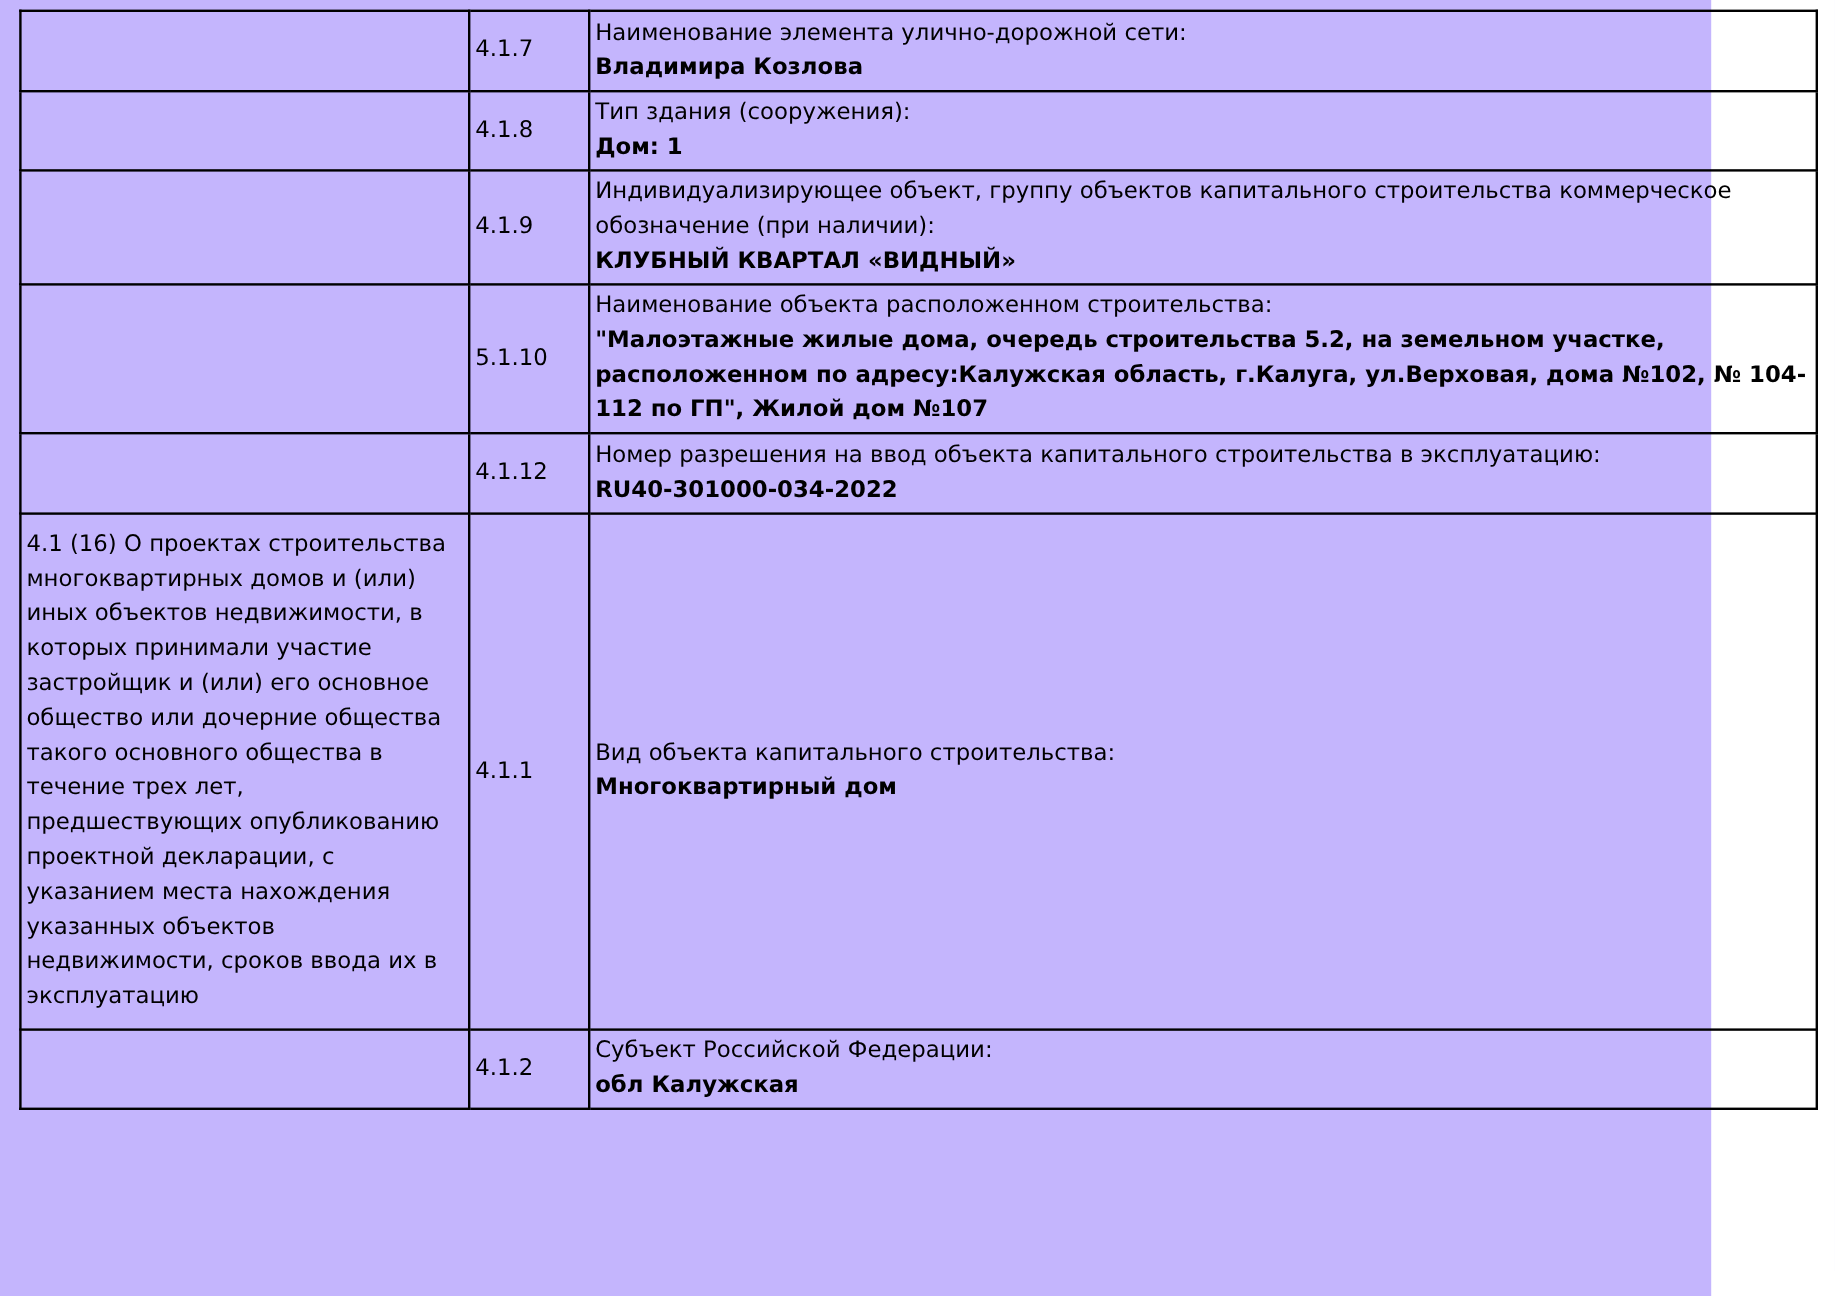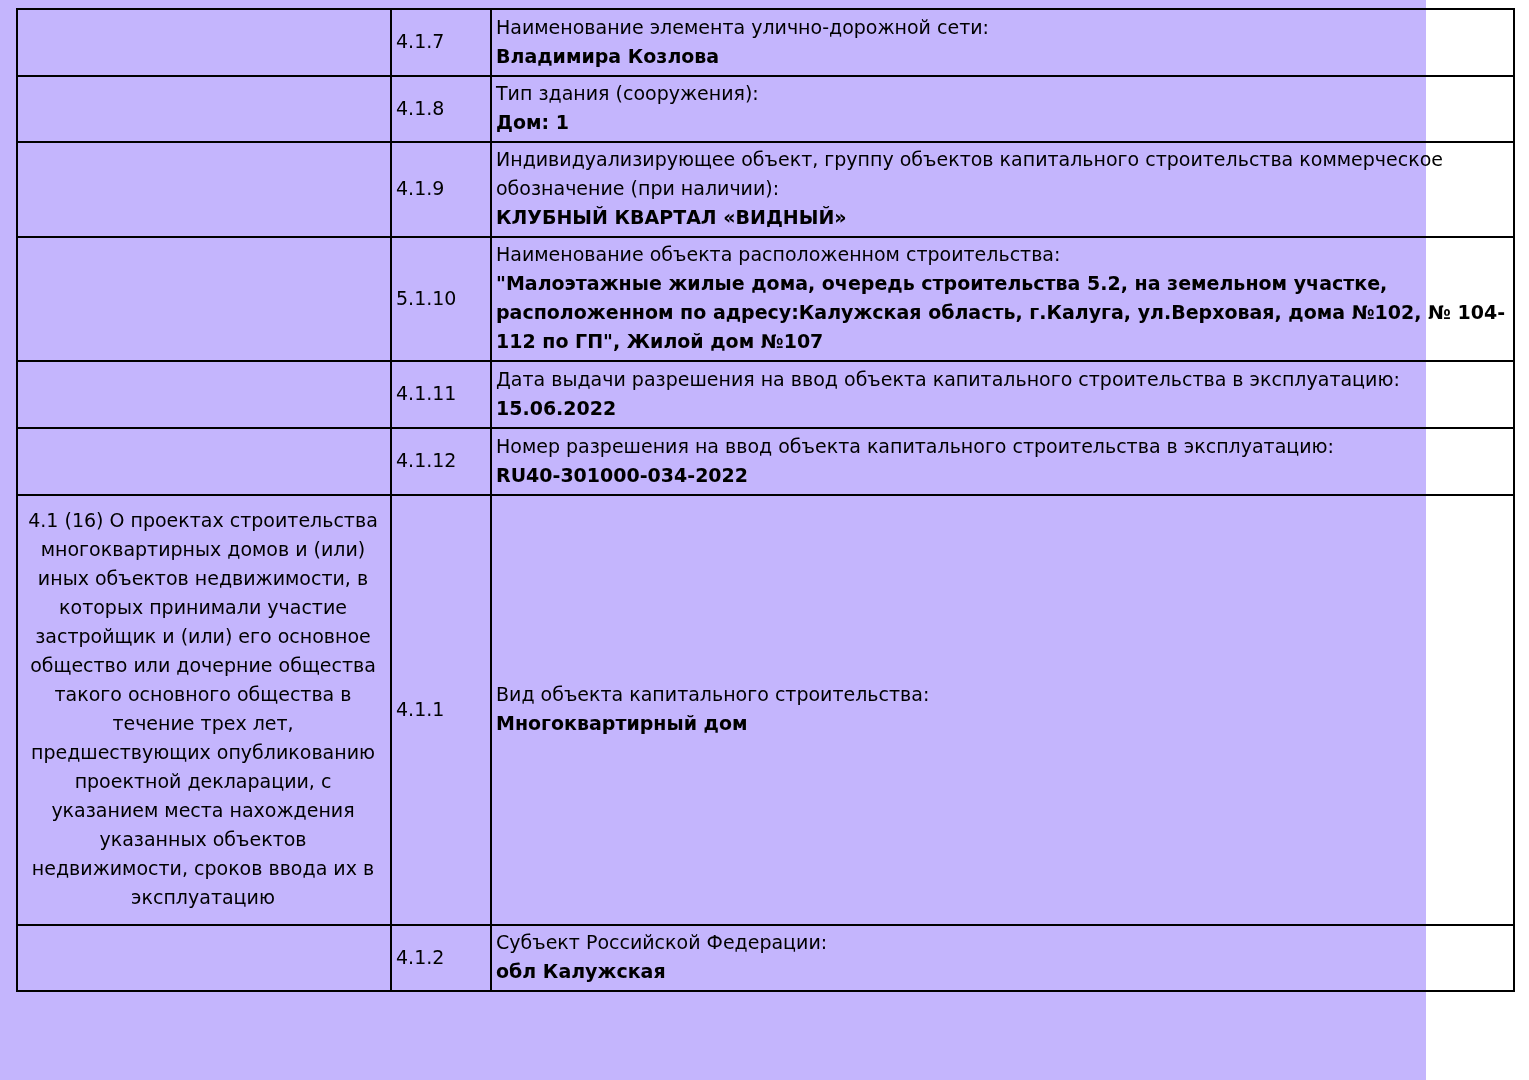--- a/index.html
+++ b/index.html
@@ -25,21 +25,20 @@
     border: 2px solid #000000;
     padding: 2px 6px 4px 4px;
     line-height: 29px;
     vertical-align: middle;
     overflow: hidden;
     word-wrap: break-word;
   }
   td.section {
     width: 374px;
     vertical-align: top;
-    text-align: center;
   }
   td.code {
     width: 100px;
   }
   td.content {
     width: 1023px;
   }
   .label { font-weight: normal; }
   .prefix { font-weight: bold; }
   b.value { font-weight: bold; }
@@ -85,28 +84,20 @@
 
     <tr class="rh-d">
       <td class="section"></td>
       <td class="code"><span>5.1.10</span></td>
       <td class="content">
         <div class="label">Наименование объекта расположенном строительства:</div>
         <div><span class="prefix"></span><b class="value">"Малоэтажные жилые дома, очередь строительства 5.2, на земельном участке, расположенном по адресу:Калужская область, г.Калуга, ул.Верховая, дома №102, № 104-112 по ГП", Жилой дом №107</b></div>
       </td>
     </tr>
 
-    <tr class="rh-a">
-      <td class="section"></td>
-      <td class="code"><span>4.1.11</span></td>
-      <td class="content">
-        <div class="label">Дата выдачи разрешения на ввод объекта капитального строительства в эксплуатацию:</div>
-        <div><span class="prefix"></span><b class="value">15.06.2022</b></div>
-      </td>
-    </tr>
 
     <tr class="rh-a">
       <td class="section"></td>
       <td class="code"><span>4.1.12</span></td>
       <td class="content">
         <div class="label">Номер разрешения на ввод объекта капитального строительства в эксплуатацию:</div>
         <div><span class="prefix"></span><b class="value">RU40-301000-034-2022</b></div>
       </td>
     </tr>
 

